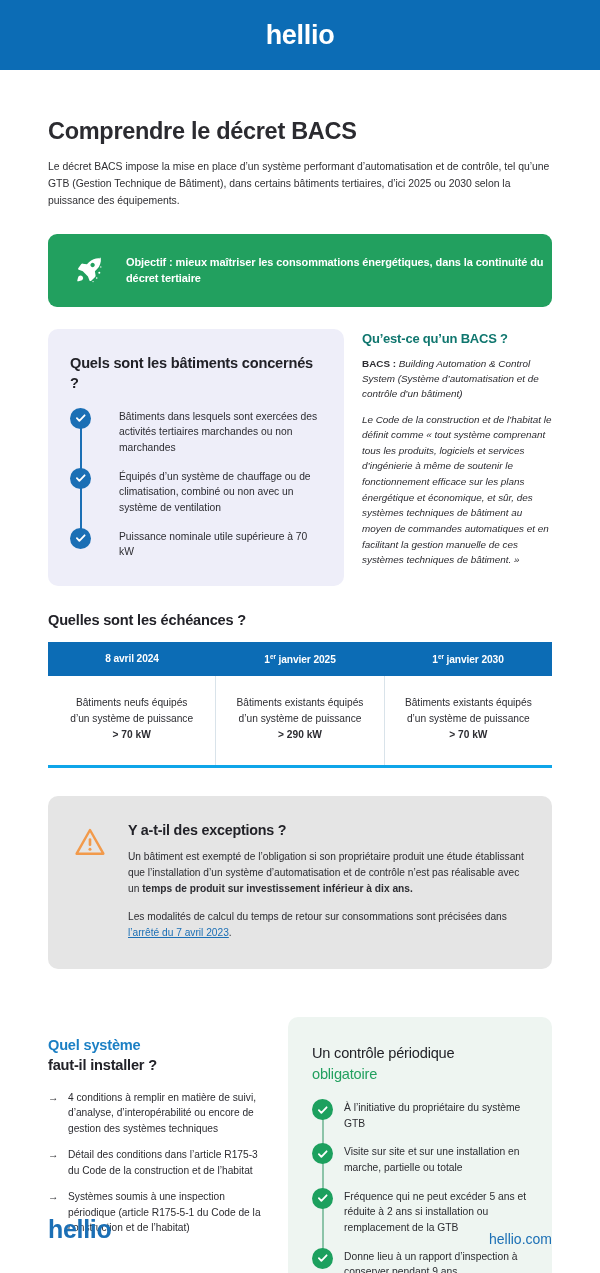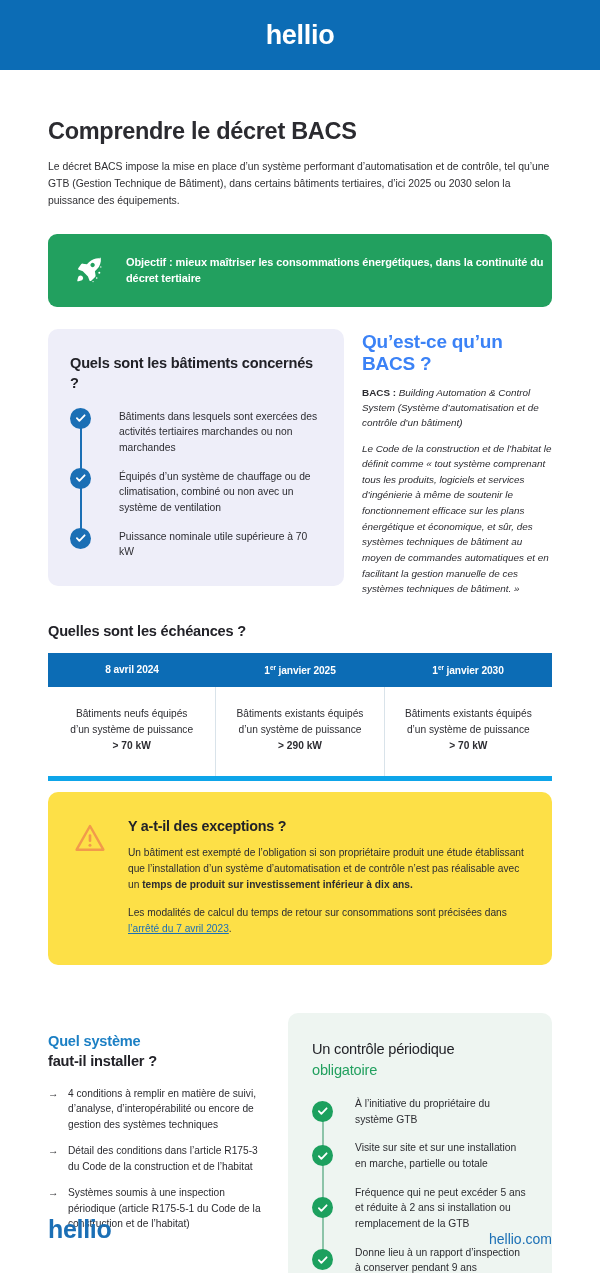--- a/index.html
+++ b/index.html
@@ -137,23 +137,23 @@
     line-height: 1.52;
     color: #2c2c31;
     padding-top: 2px;
   }
 
   .bacs-col {
     flex: 1 1 auto;
     padding-top: 2px;
   }
   .bacs-col h2 {
-    font-size: 19px;
-    font-weight: bold;
-    color: #3b82f6;
+    font-size: 13px;
+    font-weight: bold;
+    color: #0f766e;
     letter-spacing: -0.2px;
   }
   .bacs-def {
     font-size: 9.9px;
     line-height: 1.55;
     margin-top: 10px;
     color: #2c2c31;
   }
   .bacs-def b { font-style: normal; font-weight: bold; }
   .bacs-def i { font-style: italic; }
@@ -169,21 +169,21 @@
   .section-title {
     font-size: 14.6px;
     font-weight: bold;
     color: #222228;
     margin-top: 26px;
     letter-spacing: -0.2px;
   }
 
   .table {
     margin-top: 14px;
-    border-bottom: 5px solid #0ea5e9;
+    border-bottom: 3px solid #0ea5e9;
   }
   .table-head {
     display: flex;
     background: #0c6cb5;
   }
   .table-head div {
     flex: 1 1 0;
     text-align: center;
     color: #ffffff;
     font-size: 10.2px;
@@ -202,22 +202,22 @@
     line-height: 1.55;
     padding: 19px 12px 22px 12px;
     color: #2c2c31;
     border-right: 1px solid #d9e3ea;
   }
   .table-body .cell:last-child { border-right: none; }
   .table-body .cell b { font-weight: bold; }
 
   
   .exceptions {
-    margin-top: 11px;
-    background: #fde047;
+    margin-top: 28px;
+    background: #e5e5e5;
     border-radius: 10px;
     display: flex;
     padding: 26px 28px 28px 26px;
     gap: 22px;
   }
   .warn-icon { flex: 0 0 32px; width: 32px; height: 32px; margin-top: 5px; }
   .exceptions-body { flex: 1 1 auto; }
   .exceptions h2 {
     font-size: 14.3px;
     font-weight: bold;
@@ -302,24 +302,23 @@
     left: 10px;
     top: 12px;
     bottom: 12px;
     width: 2px;
     background: #8cc4a9;
     z-index: 0;
   }
   .green-list li {
     position: relative;
     display: flex;
-    gap: 22px;
+    gap: 11px;
     margin-bottom: 11px;
     z-index: 1;
-    align-items: center;
   }
   .green-list li:last-child { margin-bottom: 0; }
   .chk-green {
     flex: 0 0 21px;
     width: 21px; height: 21px;
     border-radius: 50%;
     background: #1ca05e;
     display: flex; align-items: center; justify-content: center;
     margin-top: 1px;
     z-index: 2;

